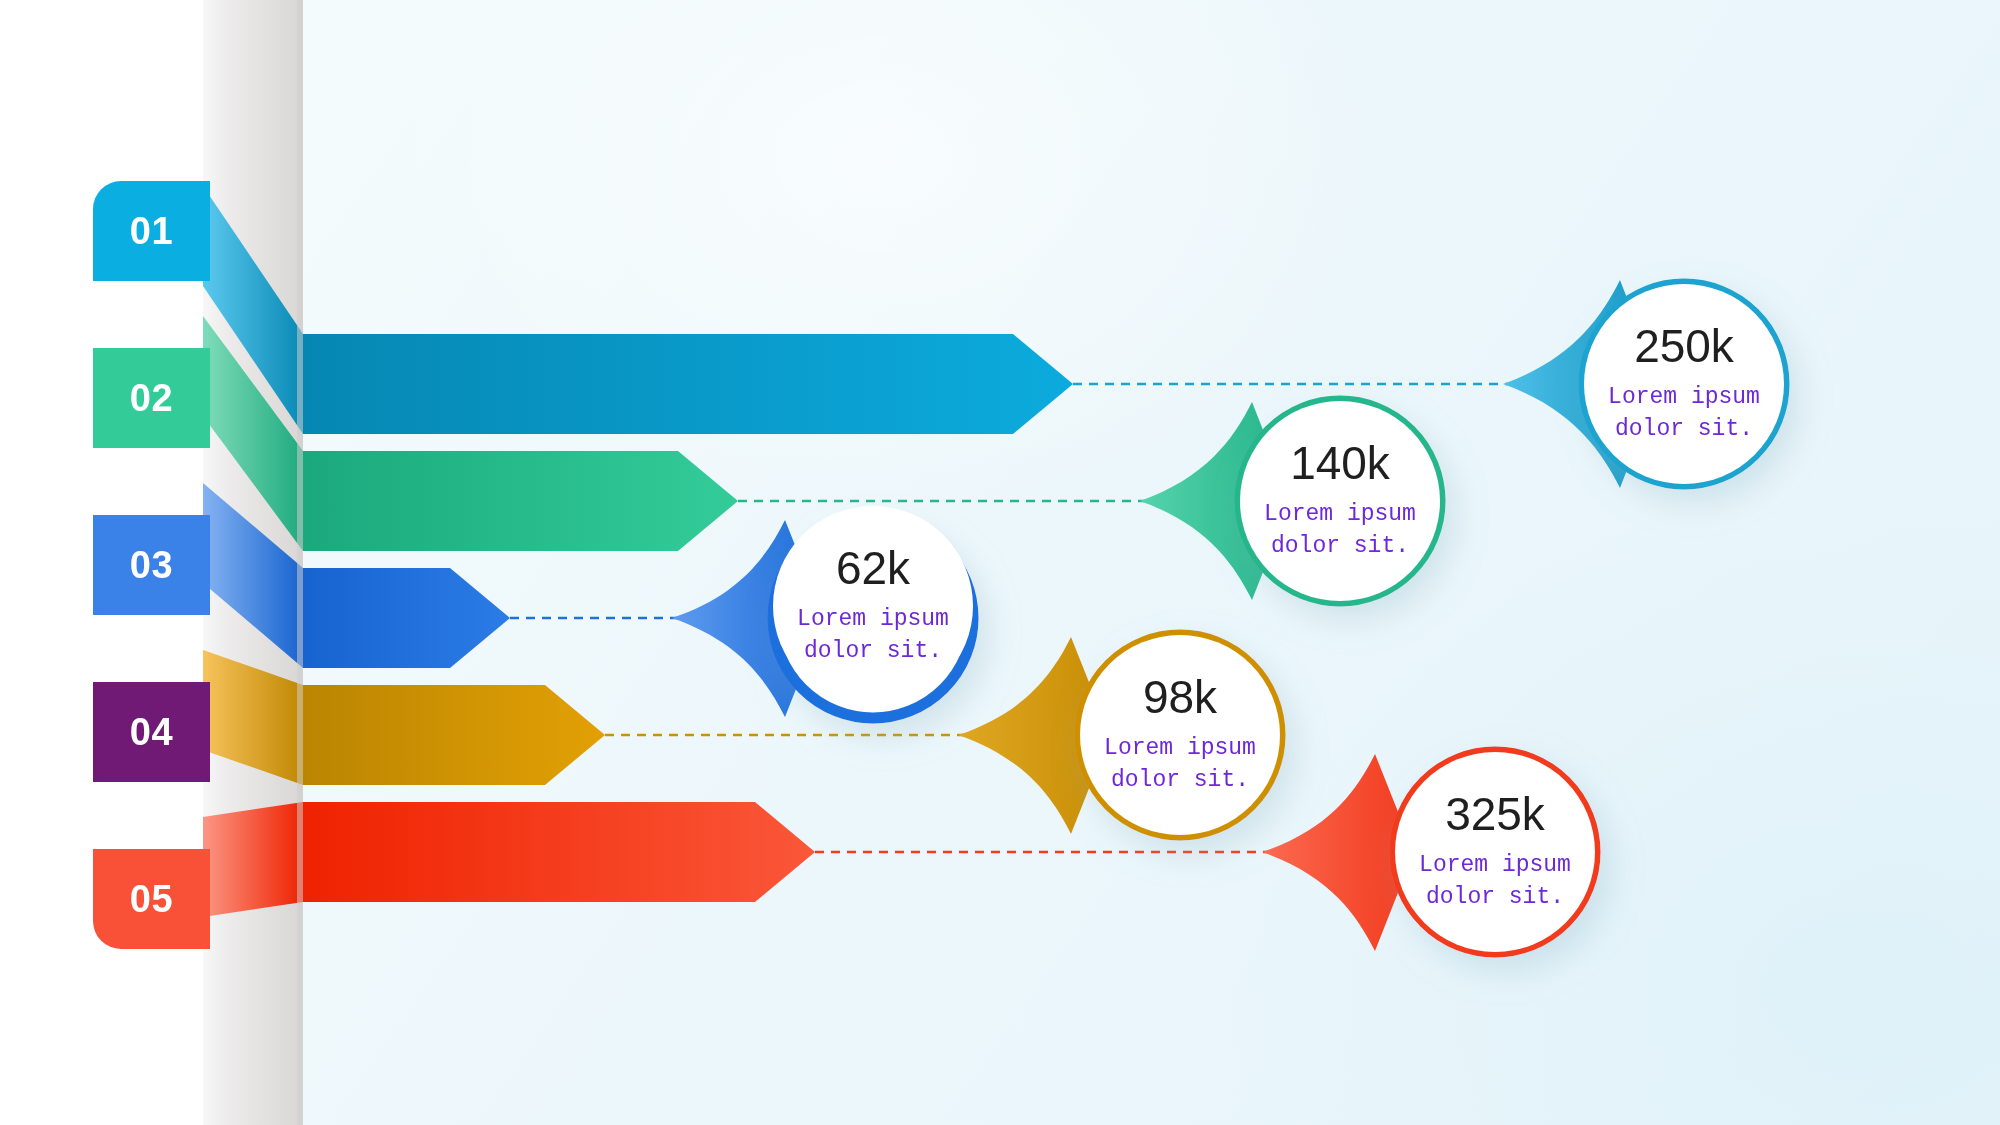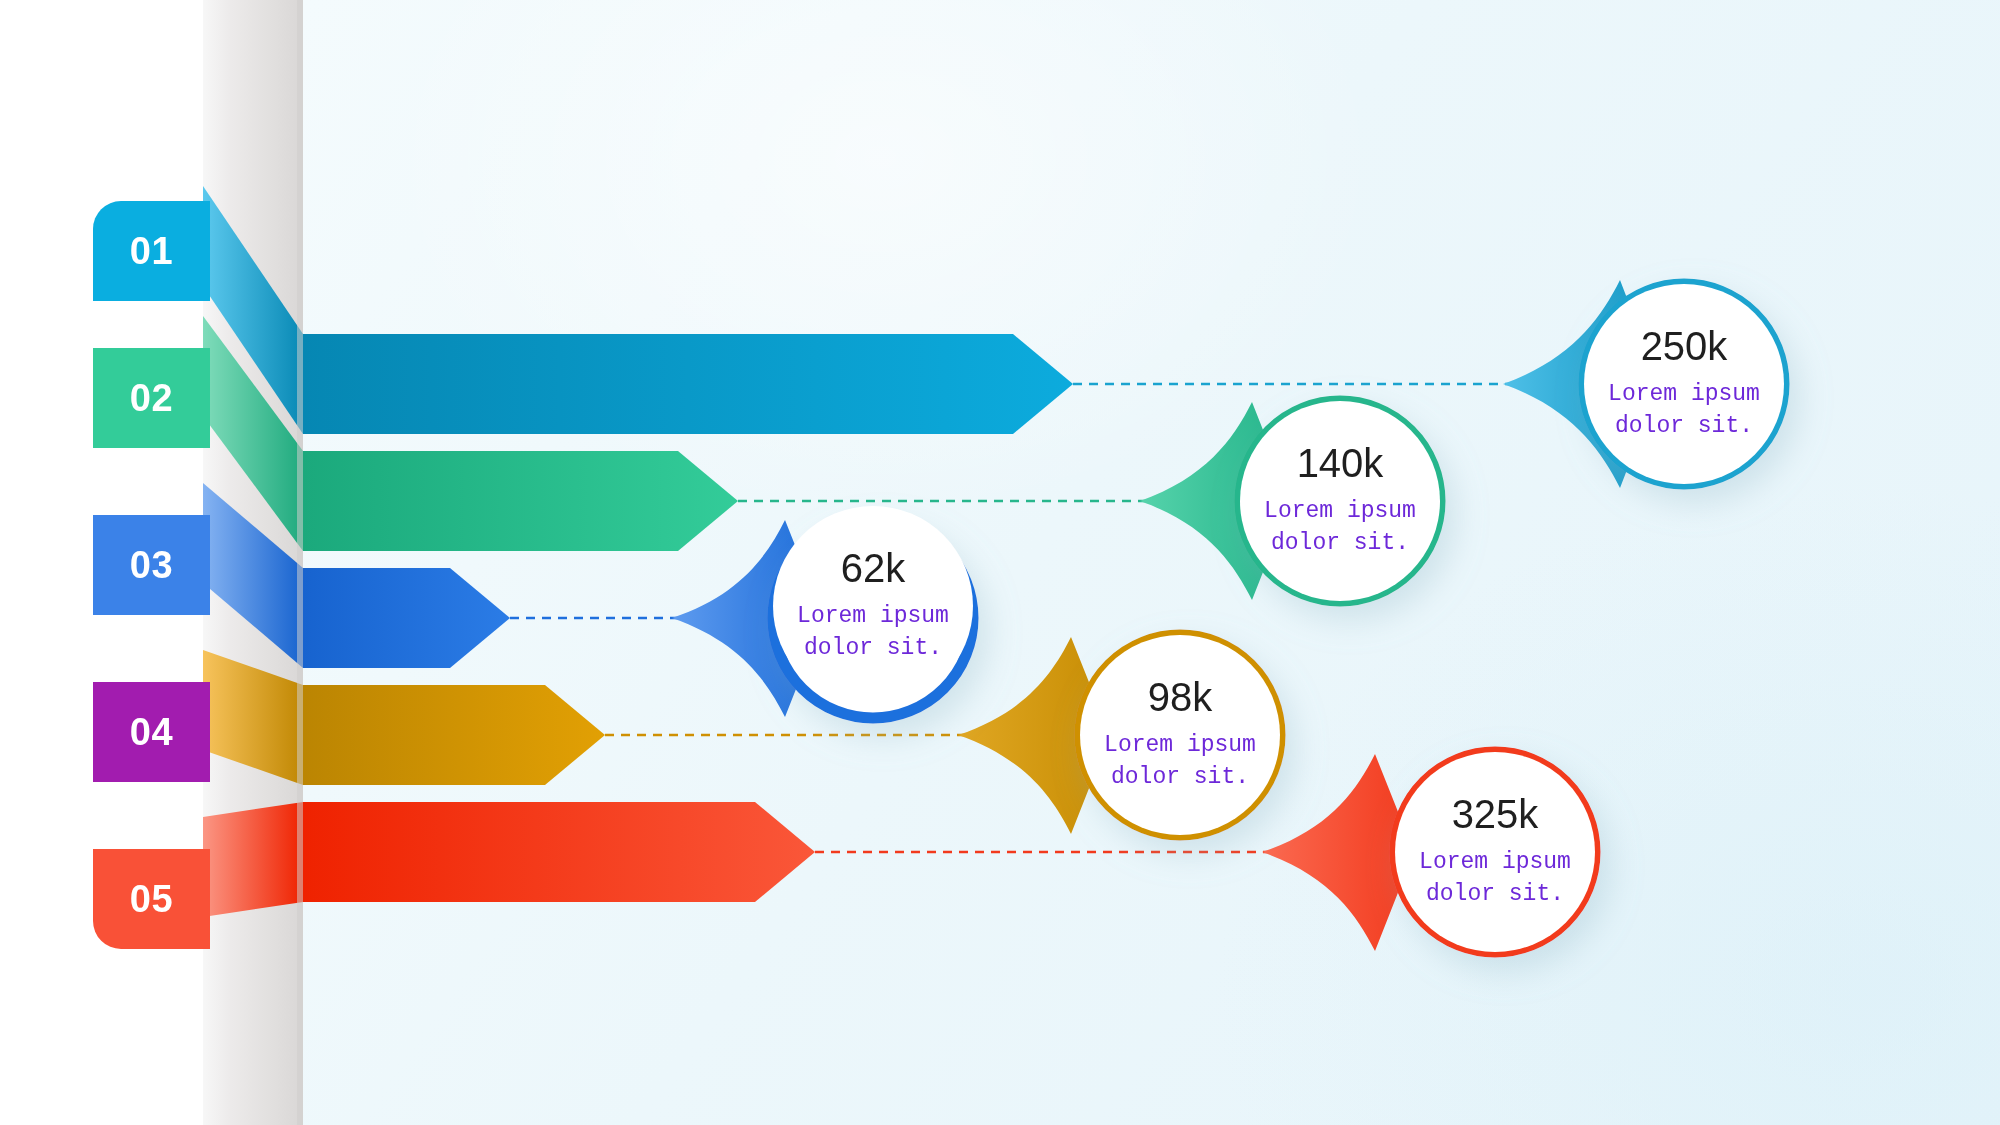--- a/index.html
+++ b/index.html
@@ -59,21 +59,21 @@
     position:absolute;
     border-radius:50%;
     background:#ffffff;
     display:flex; flex-direction:column;
     align-items:center; justify-content:center;
     z-index:9;
     text-align:center;
   }
   .node .val {
     color:#1f1f1f;
-    font-size:40px;
+    font-size:46px;
     line-height:1.05;
     margin-bottom:12px;
     font-weight:normal;
   }
   .node .desc {
     color:#6d28d9;
     font-size:23px;
     line-height:1.38;
     max-width:84%;
     font-weight:normal;
@@ -222,30 +222,30 @@
 
     <g>
       <circle cx="1684" cy="384" r="100" fill="#ffffff" stroke="#1aa3cf" stroke-width="11" filter="url(#nodeshadow)"></circle>
       <circle cx="1340" cy="501" r="100" fill="#ffffff" stroke="#27b68c" stroke-width="11" filter="url(#nodeshadow)"></circle>
       <circle cx="873" cy="618" r="100" fill="#ffffff" stroke="#1f6fdd" stroke-width="11" filter="url(#nodeshadow)"></circle>
       <circle cx="1180" cy="735" r="100" fill="#ffffff" stroke="#cf9003" stroke-width="11" filter="url(#nodeshadow)"></circle>
       <circle cx="1495" cy="852" r="100" fill="#ffffff" stroke="#f23a1d" stroke-width="11" filter="url(#nodeshadow)"></circle>
     </g>
   </svg>
 
-  <div class="tab" style="left:93px; top:181px; background:#0aaee0; border-radius:28px 0 0 0;margin-top:20px;">
+  <div class="tab" style="left:93px; top:181px; background:#0aaee0; border-radius:28px 0 0 0;">
     <span>01</span>
   </div>
   <div class="tab" style="left:93px; top:348px; background:#33cc99;justify-content:center;">
     <span>02</span>
   </div>
   <div class="tab" style="left:93px; top:515px; background:#3b82e8;text-align:center;">
     <span>03</span>
   </div>
-  <div class="tab" style="left:93px; top:682px; background:#a21caf;">
+  <div class="tab" style="left:93px; top:682px; background:#701a75;">
     <span>04</span>
   </div>
   <div class="tab" style="left:93px; top:849px; background:#f95137; border-radius:0 0 0 28px;">
     <span>05</span>
   </div>
 
   <div class="node" style="left:1584px; top:284px; width:200px; height:200px;">
     <div class="val">250k</div>
     <div class="desc">Lorem ipsum dolor sit.</div>
   </div>

